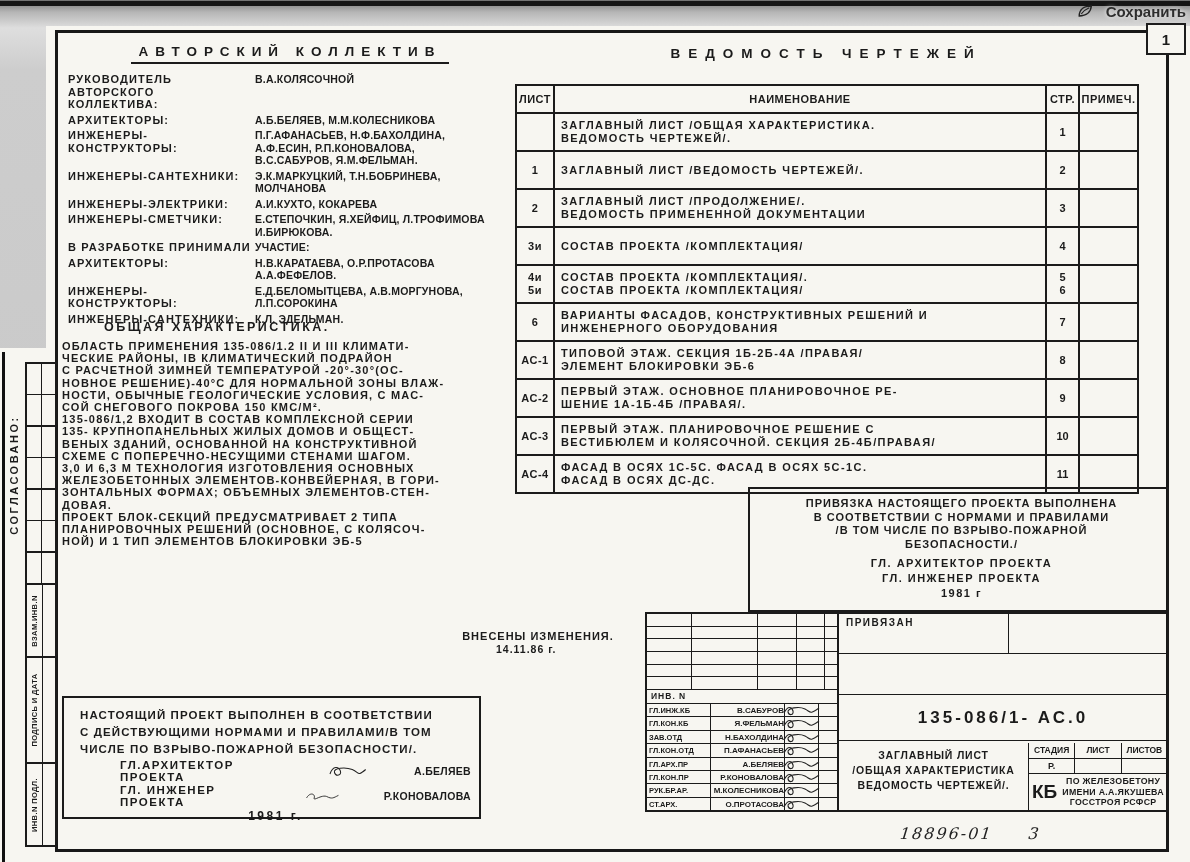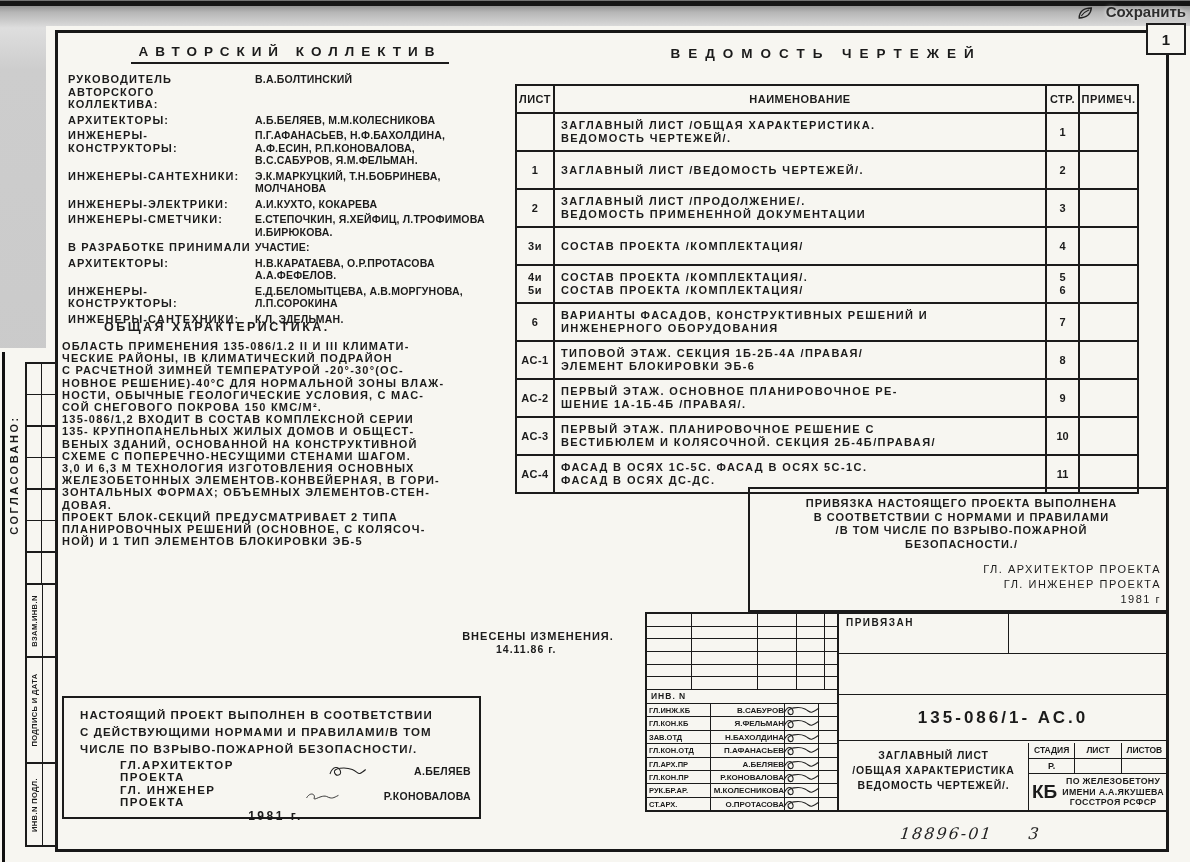--- a/index.html
+++ b/index.html
@@ -6,21 +6,21 @@
   .canvas{position:relative;width:1190px;height:862px;overflow:hidden;
     background:linear-gradient(180deg,#6f6f6f 0px,#b5b5b5 12px,#dedede 28px,#cdcdcd 70px,#c6c6c6 100%);
     font-family:"Liberation Sans",sans-serif;color:#1b1b1b;}
   .topbar{position:absolute;left:0;top:1px;width:100%;height:5px;background:#151515;}
   .paper-main{position:absolute;left:46px;top:26px;width:1144px;height:836px;background:#f7f6f1;}
   .paper-left{position:absolute;left:0;top:348px;width:46px;height:514px;background:#f7f6f1;}
   .scan-edge{position:absolute;left:2px;top:352px;width:3px;height:510px;background:#101010;}
   .frame{position:absolute;left:55px;top:30px;width:1114px;height:822px;border:3px solid #181818;box-sizing:border-box;}
   .page-badge{position:absolute;left:1146px;top:23px;width:40px;height:32px;border:2px solid #1d1d1d;background:#f7f6f1;
     display:flex;align-items:center;justify-content:center;font-size:15px;font-weight:bold;box-sizing:border-box;}
-  .save-btn{position:absolute;right:4px;top:3px;display:flex;align-items:flex-end;gap:12px;color:#2e2e2e;
+  .save-btn{position:absolute;right:4px;top:3px;display:flex;align-items:flex-start;gap:12px;color:#2e2e2e;
     font-size:15px;font-weight:bold;text-shadow:0 0 4px rgba(255,255,255,.9);cursor:pointer;}
 
   
   .authors{position:absolute;left:68px;top:42px;width:444px;}
   .at-title{text-align:center;}
   .at-title span{display:inline-block;font-size:13.5px;font-weight:bold;letter-spacing:7px;border-bottom:2px solid #1b1b1b;padding:0 8px 3px;}
   .entries{display:grid;grid-template-columns:187px 1fr;row-gap:3px;margin-top:9px;}
   .e-label{font-size:11px;font-weight:bold;letter-spacing:1.1px;white-space:pre-line;line-height:12.5px;}
   .e-value{font-size:10.5px;font-weight:bold;letter-spacing:.2px;white-space:pre-line;line-height:12.5px;}
 
@@ -35,21 +35,21 @@
   .dr-table th{font-size:11px;height:24px;letter-spacing:.5px;}
   .th-name{letter-spacing:8px;}
   .dr-table td{font-size:11px;vertical-align:middle;height:30px;}
   .c-sheet{text-align:center;letter-spacing:.5px;line-height:13px;white-space:pre-line;}
   .c-name{padding:3px 6px;letter-spacing:1.4px;line-height:13px;white-space:pre-line;}
   .c-page{text-align:center;line-height:13px;white-space:pre-line;}
 
   
   .bind-box{position:absolute;left:748px;top:487px;width:421px;height:125px;border:2.5px solid #1b1b1b;box-sizing:border-box;padding:8px 6px 0 12px;}
   .bind-text{font-size:11px;font-weight:bold;letter-spacing:1px;line-height:13.5px;white-space:pre-line;text-align:center;}
-  .bind-roles{margin-top:11px;text-align:right;font-size:11px;font-weight:normal;letter-spacing:1.5px;line-height:15px;}
+  .bind-roles{margin-top:5px;text-align:center;font-size:11px;font-weight:bold;letter-spacing:1.5px;line-height:15px;}
 
   
   .chg{position:absolute;left:388px;top:630px;width:300px;font-weight:bold;}
   .chg-l1{text-align:center;font-size:11px;letter-spacing:1px;}
   .chg-row{display:flex;align-items:center;gap:3px;margin-top:3px;font-size:10.5px;letter-spacing:.5px;}
   .chg-date{margin-left:108px;margin-top:1px;font-size:10.5px;letter-spacing:1px;}
 
   
   .comp-box{position:absolute;left:62px;top:696px;width:419px;height:123px;border:2.5px solid #1b1b1b;box-sizing:border-box;padding:9px 8px 6px 16px;}
   .comp-text{font-size:11.5px;font-weight:bold;letter-spacing:1.1px;line-height:17px;white-space:pre-line;}
@@ -131,21 +131,21 @@
   </div>
 
   <div class="authors">
     <div class="at-title">
       <span>АВТОРСКИЙ КОЛЛЕКТИВ</span>
     </div>
     <div class="entries">
 
         <div class="e-label">РУКОВОДИТЕЛЬ АВТОРСКОГО
 КОЛЛЕКТИВА:</div>
-        <div class="e-value">В.А.БОЛТИНСКИЙ</div>
+        <div class="e-value">В.А.КОЛЯСОЧНОЙ</div>
 
         <div class="e-label">АРХИТЕКТОРЫ:</div>
         <div class="e-value">А.Б.БЕЛЯЕВ, М.М.КОЛЕСНИКОВА</div>
 
         <div class="e-label">ИНЖЕНЕРЫ-КОНСТРУКТОРЫ:</div>
         <div class="e-value">П.Г.АФАНАСЬЕВ, Н.Ф.БАХОЛДИНА,
 А.Ф.ЕСИН, Р.П.КОНОВАЛОВА,
 В.С.САБУРОВ, Я.М.ФЕЛЬМАН.</div>
 
         <div class="e-label">ИНЖЕНЕРЫ-САНТЕХНИКИ:</div>

